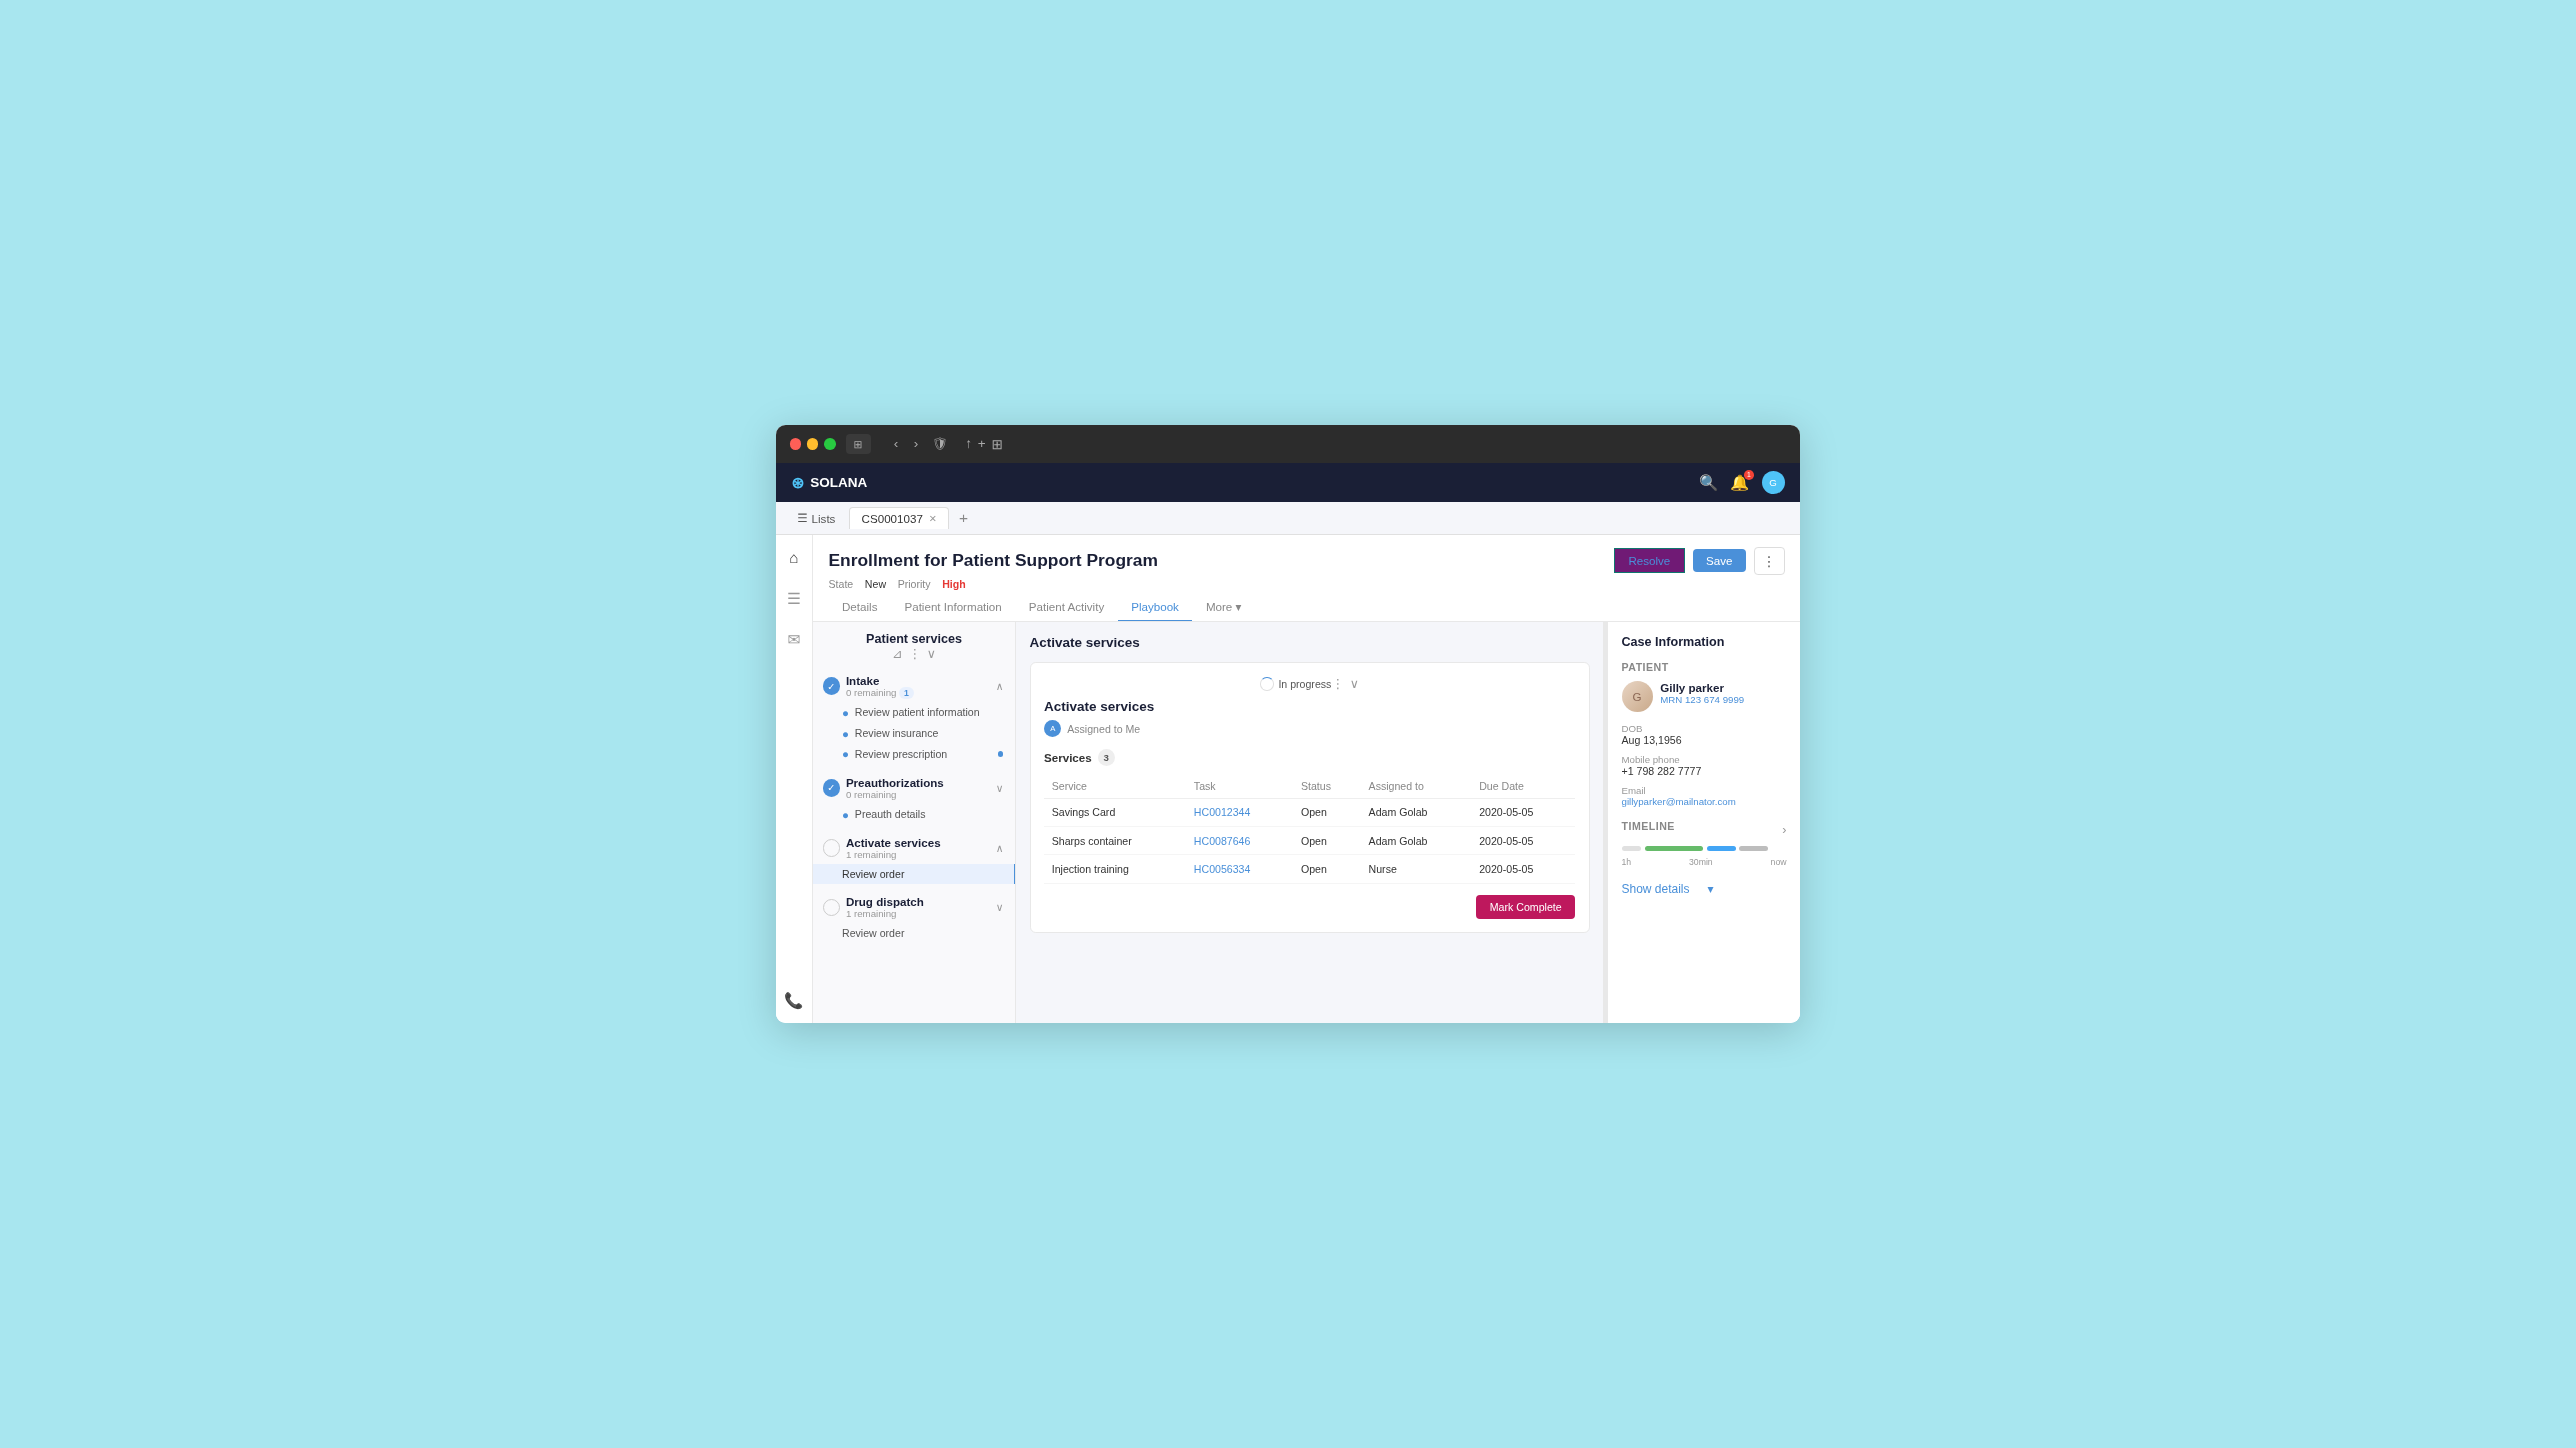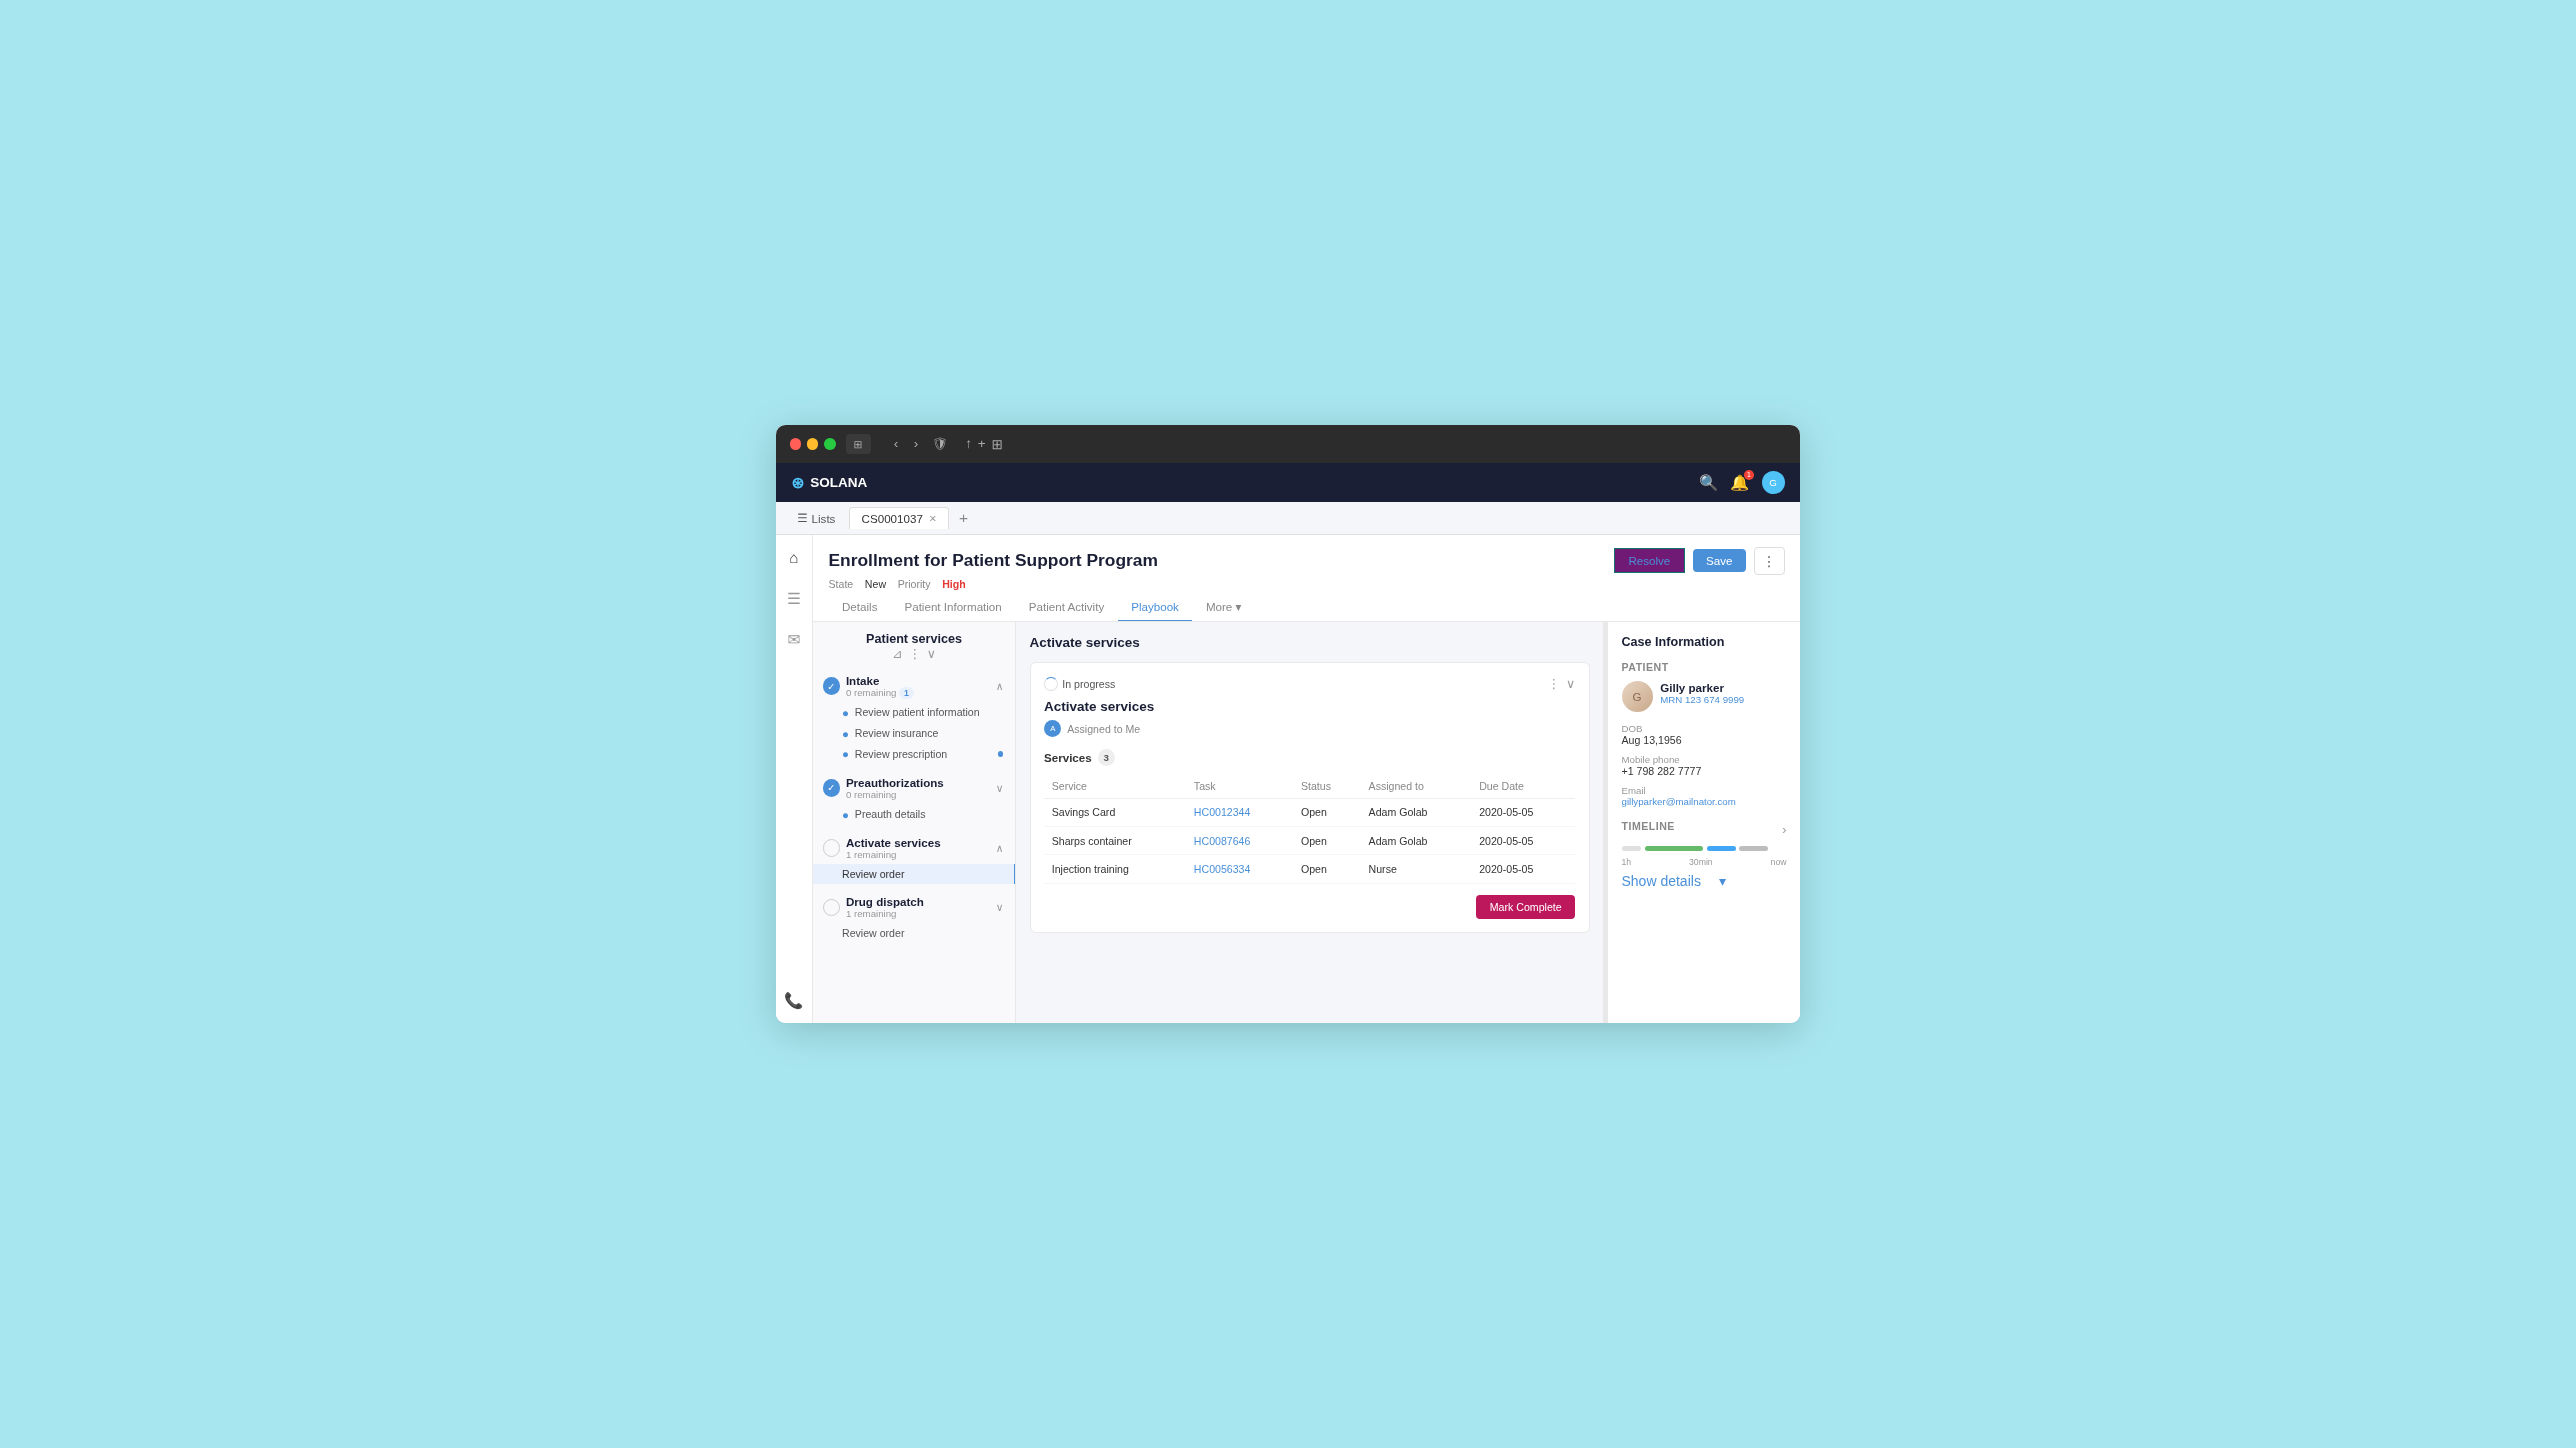--- a/index.html
+++ b/index.html
@@ -183,21 +183,21 @@
 
     
     .main-panel { flex: 1; overflow-y: auto; padding: 13.5px; background: #f5f6fa; }
 
     .activate-header { font-size: 13.5px; font-weight: 600; color: #1a1f36; margin-bottom: 11.6px; }
 
     .task-card {
       background: #fff; border: 1px solid #e8e8e8; border-radius: 5.8px;
       padding: 13.5px; margin-bottom: 11.6px;
     }
-    .task-card-header { display: flex; align-items: center; justify-content: space-between; margin-bottom: 7.7px; }
+    .task-card-header { display: flex; align-items: center; justify-content: center; margin-bottom: 7.7px; }
     .in-progress-badge {
       display: flex; align-items: center; gap: 4.8px;
       font-size: 10.6px; color: #555;
     }
     .spinner-icon { width: 13.5px; height: 13.5px; border: 1.9px solid #e0e0e0; border-top-color: #4a90d9; border-radius: 50%; animation: spin 1s linear infinite; }
     @keyframes spin { to { transform: rotate(360deg); } }
 
     .task-title { font-size: 13.5px; font-weight: 600; color: #1a1f36; margin-bottom: 5.8px; }
     .assigned-row { display: flex; align-items: center; gap: 5.8px; font-size: 10.6px; color: #888; margin-bottom: 11.6px; }
     .avatar-tiny { width: 17.4px; height: 17.4px; border-radius: 50%; background: #4a90d9; display: flex; align-items: center; justify-content: center; font-size: 7.7px; color: #fff; }
@@ -235,21 +235,21 @@
     .detail-value { font-size: 10.6px; color: #333; }
 
     .timeline-section { margin-top: 13.5px; }
     .timeline-bar-row { display: flex; align-items: center; gap: 3.9px; margin: 5.8px 0; }
     .tl-bar { height: 5.8px; border-radius: 2.9px; }
     .tl-bar-gray { background: #e0e0e0; }
     .tl-bar-green { background: #66bb6a; }
     .tl-bar-blue { background: #42a5f5; }
     .tl-bar-light { background: #bdbdbd; }
     .timeline-labels { display: flex; justify-content: space-between; font-size: 8.7px; color: #999; }
-    .show-details { font-size: 14px; color: #4a90d9; cursor: pointer; margin-top: 6px; display: flex; align-items: center; gap: 18px; }
+    .show-details { font-size: 12px; color: #4a90d9; cursor: pointer; margin-top: 15px; display: flex; align-items: center; gap: 18px; }
 
     .priority-section { margin-top: 13.5px; }
     .priority-title { font-size: 10.6px; font-weight: 600; color: #1a1f36; margin-bottom: 7.7px; }
     .donut-container { display: flex; flex-direction: column; align-items: center; }
     .donut-svg { margin-bottom: 3.9px; }
     .donut-time { font-size: 12.6px; font-weight: 600; color: #1a1f36; }
     .donut-sub { font-size: 9.7px; color: #66bb6a; }
 
     
     .panel-divider { width: 3.9px; background: #e8e8e8; cursor: col-resize; flex-shrink: 0; }

